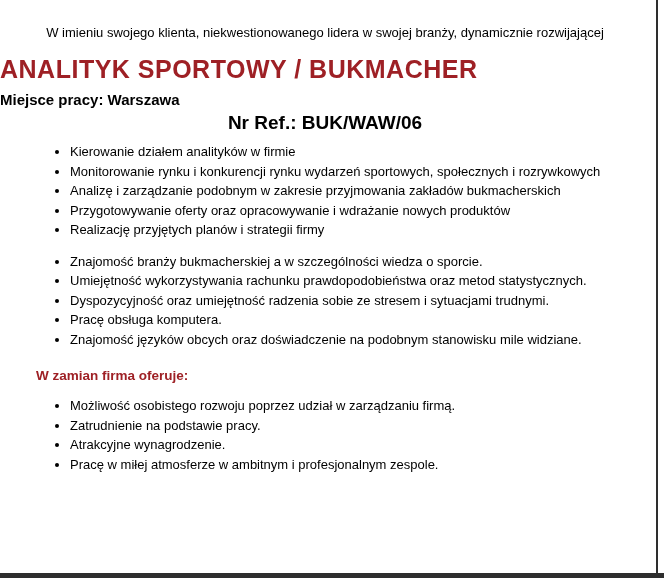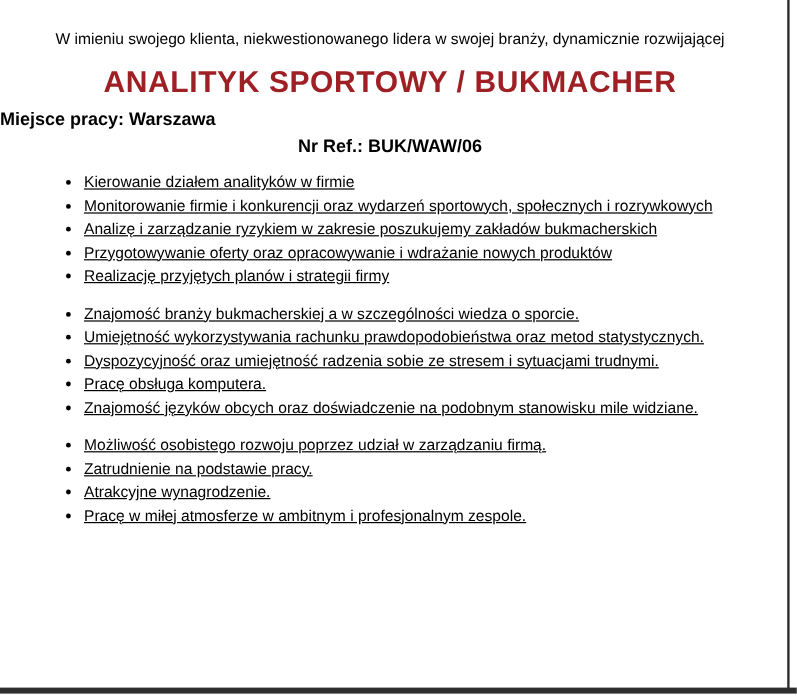--- a/index.html
+++ b/index.html
@@ -35,60 +35,58 @@
   .content { padding: 23px 14px 0 0; }
 
   .intro {
     text-align: center;
     font-size: 13px;
     line-height: 19px;
     color: var(--text);
   }
 
   .job-title {
-    text-align: center;
     color: var(--accent);
     font-weight: bold;
     font-size: 25px;
     line-height: 26px;
     margin-top: 14px;
     letter-spacing: 0.5px;
   }
 
   .job-location {
     text-align: left;
     font-weight: bold;
     font-size: 15px;
     line-height: 17px;
     margin-top: 9px;
   }
 
   .job-reference {
     text-align: center;
     font-weight: bold;
-    font-size: 15px;
+    font-size: 19px;
     line-height: 15px;
     margin-top: 7px;
   }
 
   .section-heading {
     color: var(--accent);
     font-weight: bold;
     font-size: 13.5px;
     line-height: 16px;
     margin: 19px 0 0 36px;
   }
 
   .bullet-list {
     margin: 12px 0 0 0;
     padding: 0 0 0 70px;
     font-size: 13px;
     line-height: 19.5px;
     list-style: disc outside;
-    text-decoration: underline;
   }
   .bullet-list li { padding: 0; margin: 0; }
 </style>
 </head>
 <body>
 
 <div class="page">
 
   <div class="content">
 
@@ -96,38 +94,39 @@
       <div>W imieniu swojego klienta, niekwestionowanego lidera w swojej branży, dynamicznie rozwijającej</div>
     </div>
 
     <div class="job-title">ANALITYK SPORTOWY / BUKMACHER</div>
     <div class="job-location">Miejsce pracy: Warszawa</div>
     <div class="job-reference">Nr Ref.: BUK/WAW/06</div>
 
     <div class="section">
       <ul class="bullet-list">
         <li>Kierowanie działem analityków w firmie</li>
-        <li>Monitorowanie firmie i konkurencji oraz wydarzeń sportowych, społecznych i rozrywkowych</li>
-        <li>Analizę i zarządzanie ryzykiem w zakresie poszukujemy zakładów bukmacherskich</li>
+        <li>Monitorowanie rynku i konkurencji rynku wydarzeń sportowych, społecznych i rozrywkowych</li>
+        <li>Analizę i zarządzanie podobnym w zakresie przyjmowania zakładów bukmacherskich</li>
         <li>Przygotowywanie oferty oraz opracowywanie i wdrażanie nowych produktów</li>
         <li>Realizację przyjętych planów i strategii firmy</li>
       </ul>
     </div>
 
     <div class="section">
       <ul class="bullet-list">
         <li>Znajomość branży bukmacherskiej a w szczególności wiedza o sporcie.</li>
         <li>Umiejętność wykorzystywania rachunku prawdopodobieństwa oraz metod statystycznych.</li>
         <li>Dyspozycyjność oraz umiejętność radzenia sobie ze stresem i sytuacjami trudnymi.</li>
         <li>Pracę obsługa komputera.</li>
         <li>Znajomość języków obcych oraz doświadczenie na podobnym stanowisku mile widziane.</li>
       </ul>
     </div>
 
     <div class="section">
+      <div class="section-heading">W zamian firma oferuje:</div>
       <ul class="bullet-list">
         <li>Możliwość osobistego rozwoju poprzez udział w zarządzaniu firmą.</li>
         <li>Zatrudnienie na podstawie pracy.</li>
         <li>Atrakcyjne wynagrodzenie.</li>
         <li>Pracę w miłej atmosferze w ambitnym i profesjonalnym zespole.</li>
       </ul>
     </div>
 
   </div>
 

